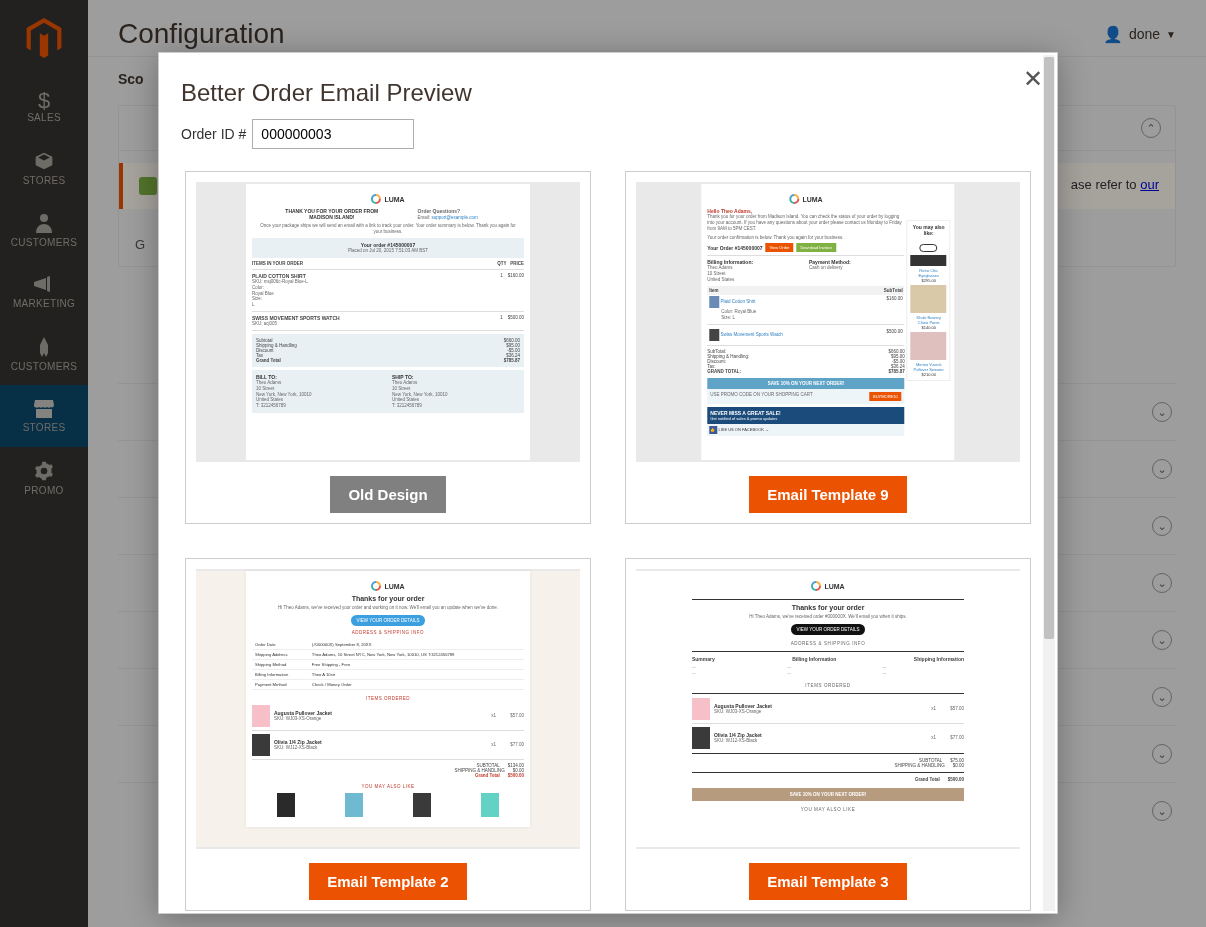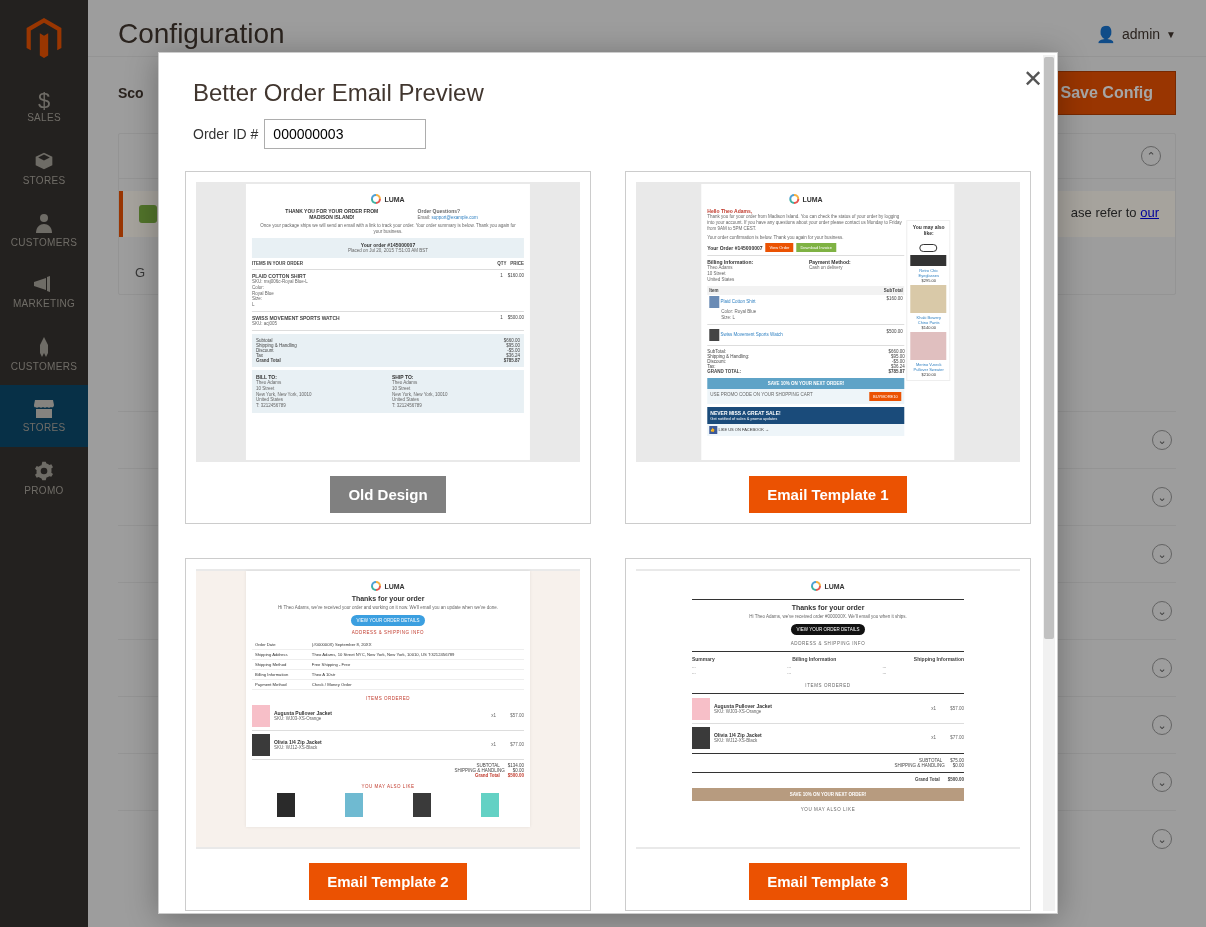--- a/index.html
+++ b/index.html
@@ -38,21 +38,21 @@
   .section-wrap .section-head { display: flex; justify-content: flex-end; padding: 12px 14px; border-bottom: 1px solid #e3e3e3; }
   .section-wrap .section-head .chev { width: 20px; height: 20px; border: 1px solid #999; border-radius: 50%; display: flex; align-items: center; justify-content: center; font-size: 11px; color: #666; }
 
   .acc-list { margin-top: 20px; }
   .acc-list .accordion-section:first-child { border-top: 1px solid #e3e3e3; }
 
   
   .overlay { position: absolute; inset: 0; background: rgba(0,0,0,0.35); }
   .modal { position: absolute; left: 158px; top: 52px; width: 900px; height: 862px; background: #fff; border: 1px solid #ccc; box-shadow: 0 4px 30px rgba(0,0,0,0.3); display: flex; flex-direction: column; }
   .modal-close { position: absolute; top: 14px; right: 14px; font-size: 24px; color: #555; cursor: pointer; background: none; border: none; line-height: 1; }
-  .modal-header { padding: 26px 26px 10px 34px; }
+  .modal-header { padding: 26px 26px 10px 22px; }
   .modal-title { font-size: 24px; color: #41362f; font-weight: 400; }
   .order-id-row { margin-top: 12px; display: flex; align-items: center; gap: 6px; font-size: 14px; }
   .order-id-row input { border: 1px solid #adadad; padding: 6px 8px; width: 162px; font-size: 14px; }
   .modal-body { padding: 12px 26px 26px 26px; flex: 1; overflow-y: auto; }
   .templates-grid { display: grid; grid-template-columns: 1fr 1fr; gap: 34px; }
   .template-card { border: 1px solid #ccc; background: #fff; padding: 10px; display: flex; flex-direction: column; align-items: center; }
   .template-thumb { width: 100%; height: 280px; background: #e9e9e9; position: relative; overflow: hidden; }
   .template-btn { margin-top: 14px; padding: 10px 18px; color: #fff; font-weight: 600; font-size: 15px; border: none; cursor: pointer; }
   .btn-grey { background: #808080; }
   .btn-orange { background: #eb5202; }
@@ -142,27 +142,26 @@
         </svg></span>
     <span class="label">PROMO</span>
   </div>
 </nav>
 
 <main class="main">
   <div class="header">
     <h1 class="page-title">Configuration</h1>
     <div class="user-area">
       <span class="user-icon">👤</span>
-      <span>admin</span>
+      <span>done</span>
       <span class="caret">▼</span>
     </div>
   </div>
   <div class="toolbar-row">
     <span class="scope-label">Sco</span>
-    <button class="save-btn">Save Config</button>
   </div>
   <div class="content">
     <div class="section-wrap">
       <div class="section-head">
           <span class="chev">⌃</span>
         </div>
       <div class="warning-box">
         <span class="badge"></span>
         <span class="warning-box-text">Ch</span>
         <span style="margin-left:auto; font-size:13px;">
@@ -392,21 +391,21 @@
               <div>$295.00</div>
               <div class="imgbox" style="background:#d9c9a8;"></div>
               <div style="color:#2d7fc1;">Khaki Bowery Chino Pants</div>
               <div>$140.00</div>
               <div class="imgbox" style="background:#e0bfbf;"></div>
               <div style="color:#2d7fc1;">Merino V-neck Pullover Sweater</div>
               <div>$210.00</div>
             </div>
           </div>
         </div>
-        <button class="template-btn btn-orange">Email Template 1</button>
+        <button class="template-btn btn-orange">Email Template 9</button>
       </div>
 
       <div class="template-card">
         <div class="template-thumb">
           <div class="thumb-inner t3">
             <div class="t3-inner">
               <div class="luma">
                   <span class="ring"></span>
                   <span>LUMA</span>
                 </div>

